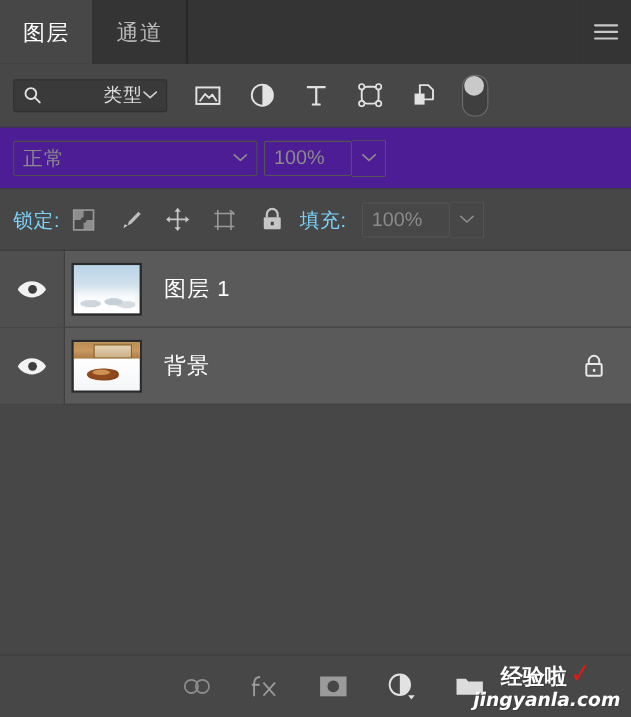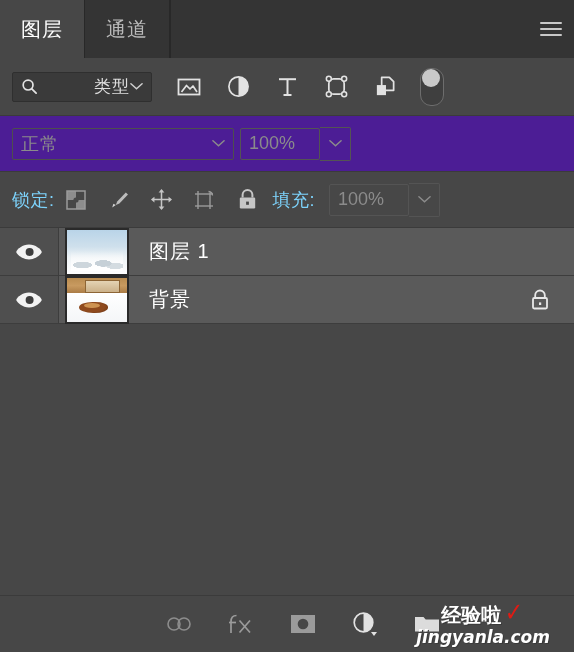--- a/index.html
+++ b/index.html
@@ -237,21 +237,21 @@
     cursor: pointer;
   }
 
   
   .layerlist {
     flex: 1 1 auto;
     background: #474747;
     overflow: hidden;
   }
   .layerrow {
-    height: 48px;
+    height: 70px;
     display: flex;
     align-items: center;
     background: #5a5a5a;
     border-bottom: 1px solid #3d3d3d;
     cursor: pointer;
     box-sizing: border-box;
   }
   .eyecell {
     width: 58px;
     height: 100%;
@@ -355,21 +355,21 @@
     height: 30px;
     display: flex;
     align-items: center;
     justify-content: center;
     cursor: pointer;
   }
 
   
   .watermark {
     position: absolute;
-    right: 24px;
+    right: 10px;
     top: 50%;
     transform: translateY(-50%);
     text-align: center;
     user-select: none;
     pointer-events: none;
   }
   .wm-top {
     display: flex;
     align-items: center;
     justify-content: center;

